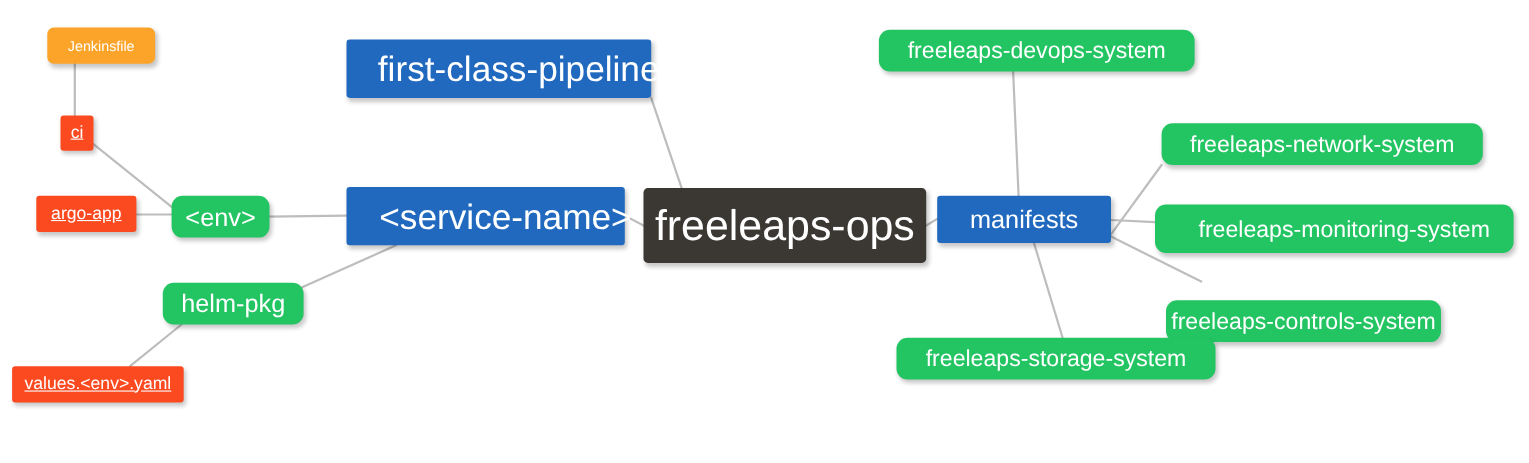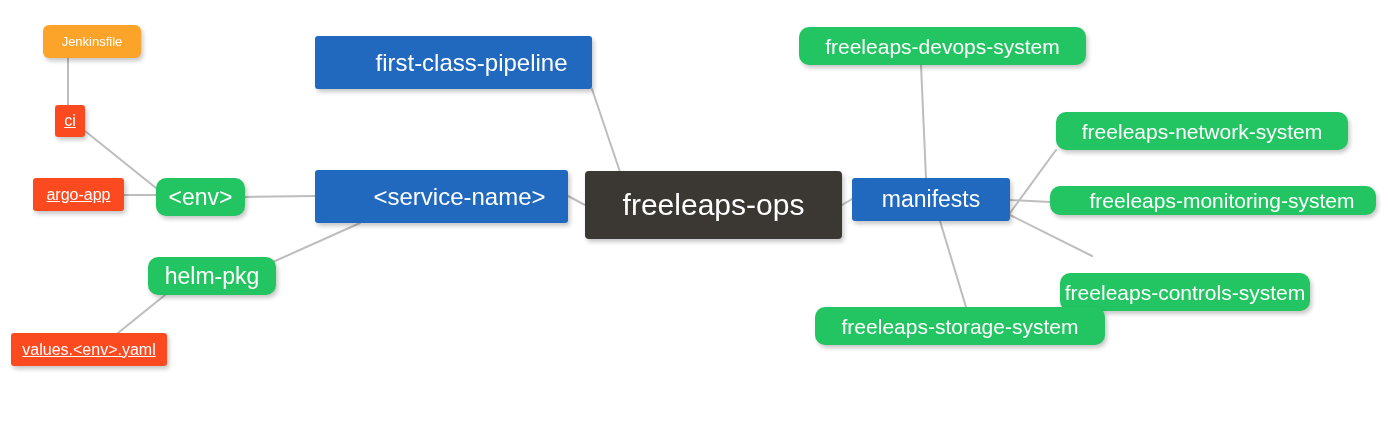--- a/index.html
+++ b/index.html
@@ -33,29 +33,29 @@
     white-space: nowrap;
     border-radius: 3px;
     box-shadow: 2px 3px 4px rgba(0,0,0,0.22);
     letter-spacing: 0px;
     line-height: 1;
     z-index: 2;
   }
   .node.root {
     background: #3b3733;
     border-radius: 4px;
-    font-size: 30px;
+    font-size: 39px;
   }
   .node.blue   { background: #2069be; }
   .node.green  { background: #23c462; border-radius: 10px; }
   .node.red    { background: #fb4a20; text-decoration: underline; }
   .node.orange { background: #fba429; border-radius: 6px; margin-left: 25px; }
 
   .size-xl  { font-size: 31px; }
-  .size-lg  { font-size: 24px; padding-left: 36px; }
+  .size-lg  { font-size: 32px; padding-left: 36px; }
   .size-md  { font-size: 23px; }
   .size-sm  { font-size: 21px; }
   .size-xs  { font-size: 16px; }
   .size-xxs { font-size: 13px; }
 </style>
 </head>
 <body>
 
 <div id="canvas">
   <svg id="edges" viewBox="0 0 1390 421" xmlns="http://www.w3.org/2000/svg">
@@ -80,17 +80,17 @@
       <div class="node blue size-lg" style="left: 315px; top: 36px; width: 277px; height: 53px;">first-class-pipeline</div>
       <div class="node blue size-md" style="left: 852px; top: 178px; width: 158px; height: 43px;">manifests</div>
       <div class="node green size-md" style="left: 156px; top: 178px; width: 89px; height: 38px;">&lt;env&gt;</div>
       <div class="node green size-md" style="left: 148px; top: 257px; width: 128px; height: 38px;">helm-pkg</div>
       <div class="node red size-xs" style="left: 55px; top: 105px; width: 30px; height: 32px;">ci</div>
       <div class="node red size-xs" style="left: 33px; top: 178px; width: 91px; height: 33px;">argo-app</div>
       <div class="node red size-xs" style="left: 11px; top: 333px; width: 156px; height: 33px;">values.&lt;env&gt;.yaml</div>
       <div class="node orange size-xxs" style="left: 18px; top: 25px; width: 98px; height: 33px;">Jenkinsfile</div>
       <div class="node green size-sm" style="left: 799px; top: 27px; width: 287px; height: 38px;">freeleaps-devops-system</div>
       <div class="node green size-sm" style="left: 1056px; top: 112px; width: 292px; height: 38px;">freeleaps-network-system</div>
-      <div class="node green size-sm" style="left: 1050px; top: 186px; width: 326px; height: 29px; padding-left: 18px;">freeleaps-monitoring-system</div>
+      <div class="node green size-sm" style="left: 1050px; top: 186px; width: 326px; height: 44px; padding-left: 18px;">freeleaps-monitoring-system</div>
       <div class="node green size-sm" style="left: 1060px; top: 273px; width: 250px; height: 38px;">freeleaps-controls-system</div>
       <div class="node green size-sm" style="left: 815px; top: 307px; width: 290px; height: 38px;">freeleaps-storage-system</div>
     </div>
 </div>
 
 </body></html>

